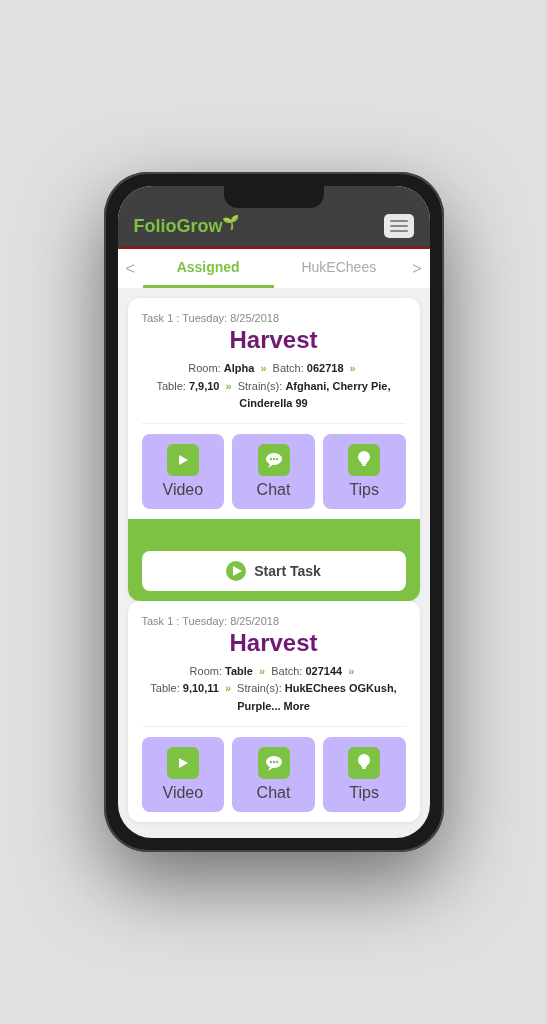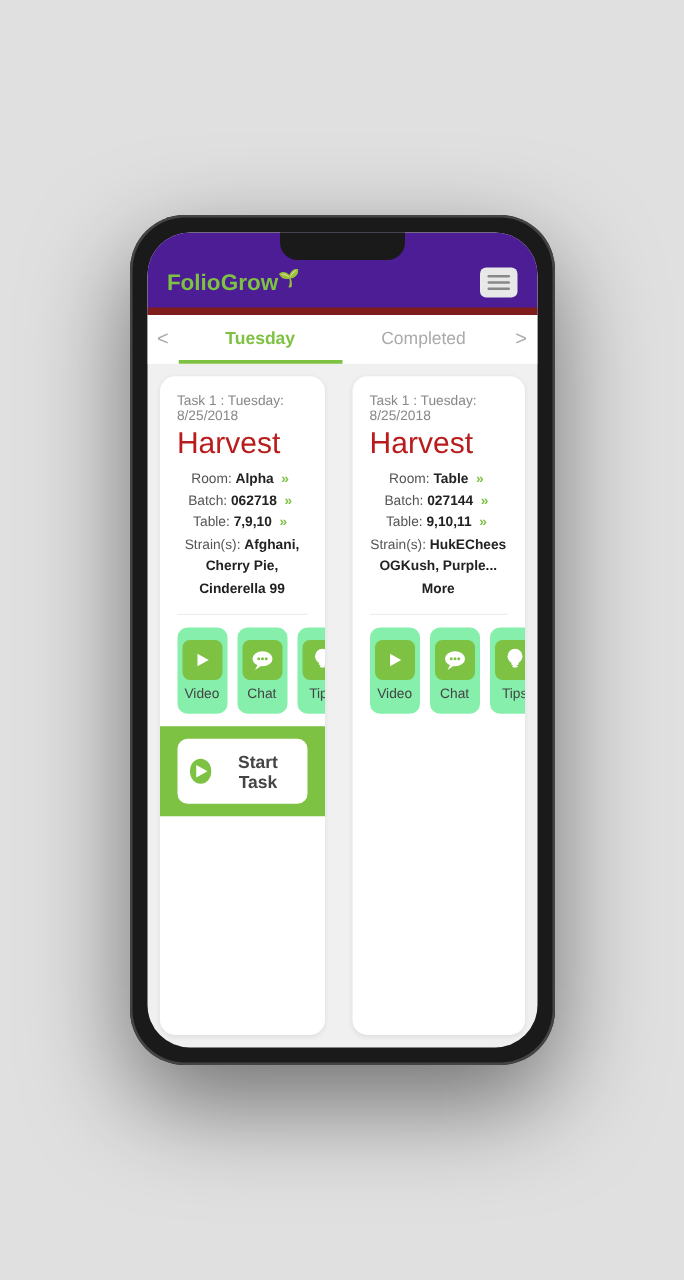--- a/index.html
+++ b/index.html
@@ -40,26 +40,26 @@
       flex: 1;
       background: #f0f0f0;
       border-radius: 34px;
       overflow: hidden;
       display: flex;
       flex-direction: column;
     }
 
     
     .app-header {
-      background: #4c1d95;
+      background: #404040;
       padding: 28px 16px 8px 16px;
       display: flex;
       justify-content: space-between;
       align-items: center;
-      border-bottom: 6px solid #7f1d1d;
+      border-bottom: 3px solid #7f1d1d;
       flex-shrink: 0;
     }
 
     .logo {
       font-size: 18px;
       font-weight: 700;
       color: #333;
     }
 
     .logo span {
@@ -126,22 +126,22 @@
       color: #aaa;
       border-bottom: 3px solid transparent;
     }
 
     
     .scroll-content {
       flex: 1;
       overflow-y: auto;
       padding: 10px;
       display: flex;
-      flex-direction: row;
-      gap: 22px;
+      flex-direction: column;
+      gap: 0;
     }
 
     .scroll-content::-webkit-scrollbar { display: none; }
 
     
     .task-card {
       background: white;
       border-radius: 12px;
       padding: 14px 14px 0 14px;
       box-shadow: 0 1px 4px rgba(0,0,0,0.08);
@@ -149,23 +149,24 @@
     }
 
     .task-date {
       font-size: 11px;
       color: #888;
       margin-bottom: 2px;
     }
 
     .task-title {
       font-size: 24px;
-      font-weight: 400;
-      color: #b91c1c;
+      font-weight: 700;
+      color: #701a75;
       margin-bottom: 6px;
+      text-align: center;
     }
 
     .task-meta {
       font-size: 11px;
       color: #555;
       line-height: 1.6;
       text-align: center;
     }
 
     .task-meta strong {
@@ -186,30 +187,30 @@
 
     
     .action-buttons {
       display: flex;
       gap: 8px;
       margin-bottom: 10px;
     }
 
     .action-btn {
       flex: 1;
-      background: #86efac;
+      background: #c4b5fd;
       border: none;
       border-radius: 8px;
       padding: 10px 4px;
       display: flex;
       flex-direction: column;
       align-items: center;
       gap: 5px;
       cursor: pointer;
-      font-size: 11px;
+      font-size: 16px;
       color: #444;
     }
 
     .action-btn .btn-icon {
       width: 32px;
       height: 32px;
       background: #7dc242;
       border-radius: 6px;
       display: flex;
       align-items: center;
@@ -232,20 +233,21 @@
       border-radius: 8px;
       padding: 10px;
       display: flex;
       align-items: center;
       justify-content: center;
       gap: 8px;
       font-size: 14px;
       font-weight: 600;
       color: #444;
       cursor: pointer;
+      margin-top: 22px;
     }
 
     .start-icon {
       width: 20px;
       height: 20px;
       background: #7dc242;
       border-radius: 50%;
       display: flex;
       align-items: center;
       justify-content: center;
@@ -276,22 +278,22 @@
       </div>
       <div class="hamburger-icon">
         <span></span>
         <span></span>
         <span></span>
       </div>
     </div>
 
     <div class="tabs-row">
       <div class="tab-arrow">&lt;</div>
-      <div class="tab-item active">Tuesday</div>
-      <div class="tab-item inactive">Completed</div>
+      <div class="tab-item active">Assigned</div>
+      <div class="tab-item inactive">HukEChees</div>
       <div class="tab-arrow">&gt;</div>
     </div>
 
     <div class="scroll-content">
 
       <div class="task-card">
         <div class="task-date">Task 1 : Tuesday: 8/25/2018</div>
         <div class="task-title">Harvest</div>
         <div class="task-meta">
           <span>Room:</span>

